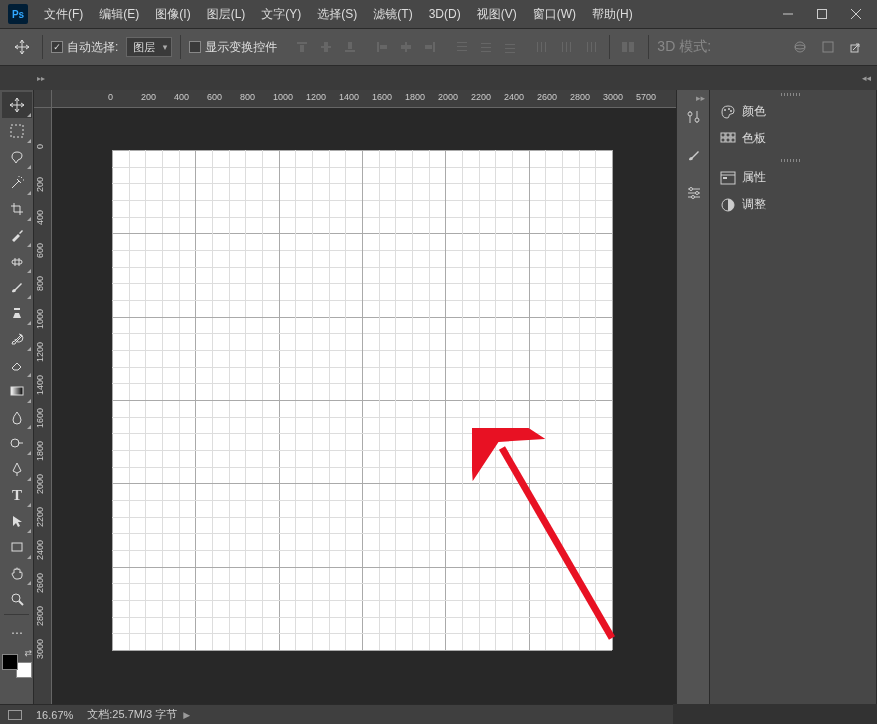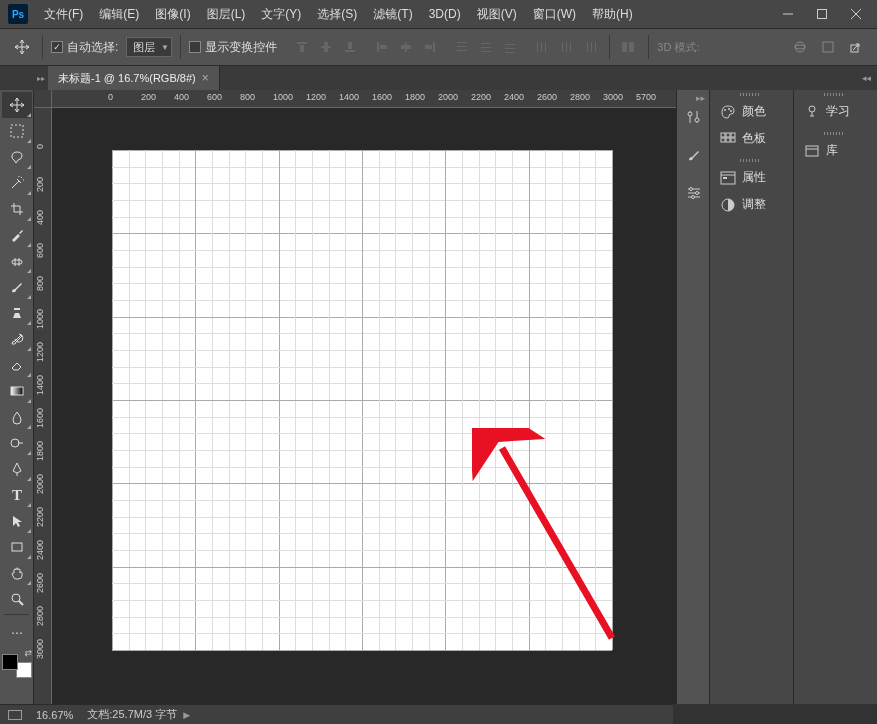--- a/index.html
+++ b/index.html
@@ -53,21 +53,21 @@
   position: relative; color: #ddd; font-size: 11px;
 }
 .opt-select::after {
   content: "▾"; position: absolute; right: 4px; color: #aaa; font-size: 9px;
 }
 .align-icons { display: flex; gap: 2px; margin-left: 6px; }
 .align-btn {
   width: 22px; height: 22px; display: flex;
   align-items: center; justify-content: center; color: #666;
 }
-.opt-3d { color: #888; font-size: 11px; }
+.opt-3d { color: #888; font-size: 14px; }
 .opt-right-icons { display: flex; gap: 6px; margin-left: auto; }
 
 .tabbar {
   height: 24px; background: #3a3a3a;
   display: flex; align-items: stretch; padding-left: 34px;
 }
 .tabbar-expand {
   width: 14px; height: 24px; position: absolute; left: 34px;
   display: flex; align-items: center; justify-content: center;
   color: #999; font-size: 8px;
@@ -371,24 +371,20 @@
         <svg width="16" height="16">
           <path d="M5 11 L11 5 M11 5 L8 5 M11 5 L11 8" stroke="#ccc" fill="none"></path>
           <rect x="3" y="6" width="7" height="7" fill="none" stroke="#ccc"></rect>
         </svg>
       </div>
   </div>
 </div>
 
 <div class="tabbar">
   <div class="tabbar-expand">▸▸</div>
-  <div class="doctab">
-    <span>未标题-1 @ 16.7%(RGB/8#)</span>
-    <span class="doctab-close">×</span>
-  </div>
   <div style="margin-left:auto;display:flex;align-items:center;padding-right:6px">
     <span style="color:#999;font-size:9px">◂◂</span>
   </div>
 </div>
 
 <div class="main">
 
   <div class="toolbox">
     <div class="tool selected">
         <svg width="18" height="18">
@@ -719,43 +715,20 @@
         <span>属性</span>
       </div>
       <div class="panel-tab">
         <svg width="16" height="14">
             <circle cx="8" cy="7" r="6" fill="none" stroke="#ccc"></circle>
             <path d="M8 1 A6 6 0 0 1 8 13 Z" fill="#ccc"></path>
           </svg>
         <span>调整</span>
       </div>
     </div>
-    <div class="panel-col">
-      <div class="panel-handle">
-          <div class="panel-handle-dots"></div>
-        </div>
-      <div class="panel-tab">
-        <svg width="16" height="16">
-            <circle cx="8" cy="5" r="3" fill="none" stroke="#ccc"></circle>
-            <line x1="8" y1="8" x2="8" y2="12" stroke="#ccc"></line>
-            <line x1="6" y1="12" x2="10" y2="12" stroke="#ccc"></line>
-          </svg>
-        <span>学习</span>
-      </div>
-      <div class="panel-handle" style="margin-top:4px">
-          <div class="panel-handle-dots"></div>
-        </div>
-      <div class="panel-tab">
-        <svg width="16" height="14">
-            <rect x="2" y="2" width="12" height="10" fill="none" stroke="#ccc"></rect>
-            <line x1="2" y1="5" x2="14" y2="5" stroke="#ccc"></line>
-          </svg>
-        <span>库</span>
-      </div>
-    </div>
   </div>
 </div>
 
 <div class="statusbar">
   <div class="status-icon"></div>
   <span>16.67%</span>
   <span>文档:25.7M/3 字节</span>
   <span class="status-arrow">▶</span>
 </div>
 

